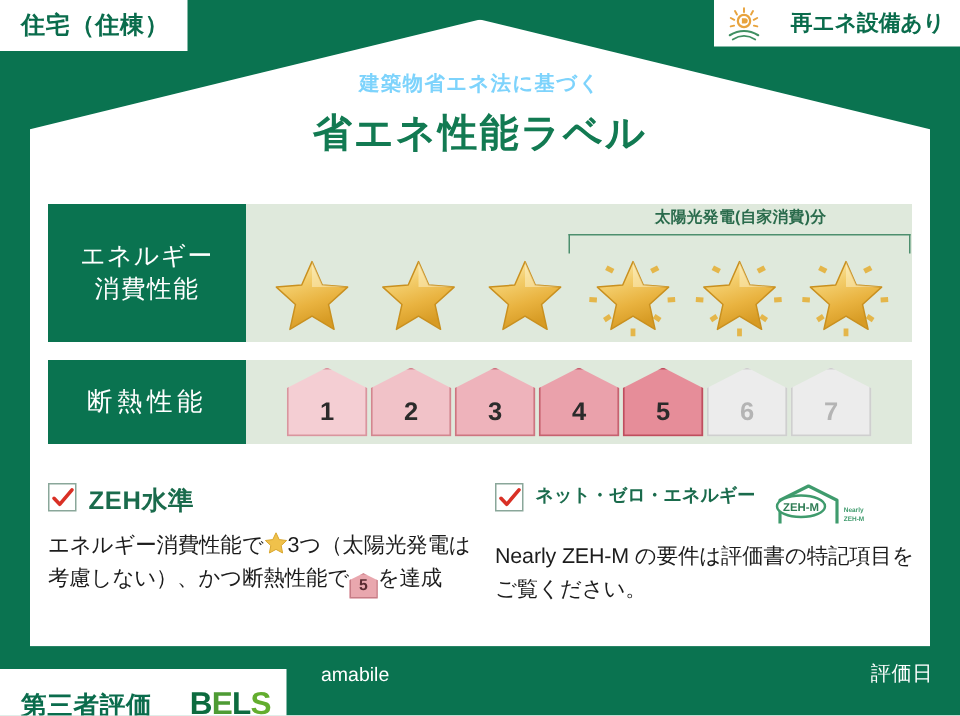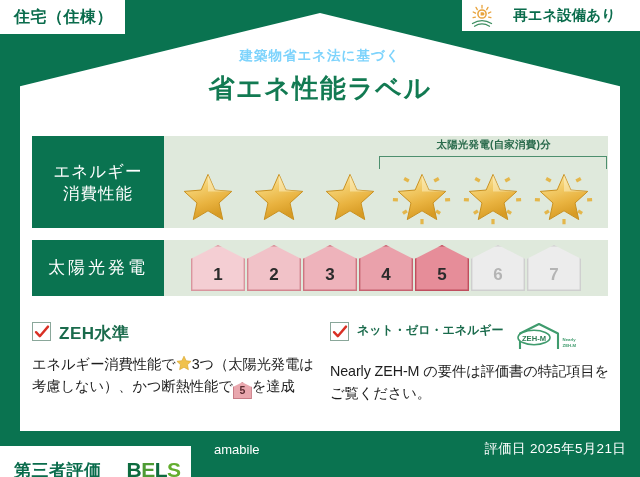--- a/index.html
+++ b/index.html
@@ -29,21 +29,21 @@
   }
   #tag-left {
     left: 0; top: 0;
     height: 34px; padding: 0 12px 0 14px;
     color: #0a6c4c;
     font-weight: bold; font-size: 16px;
     letter-spacing: .5px;
   }
   #tag-right {
     right: 0; top: 0;
-    height: 31px; padding: 0 24px 0 8px;
+    height: 31px; padding: 0 10px 0 8px;
     color: #0a6c4c;
     font-weight: bold; font-size: 14.5px;
     gap: 19px;
     margin-left: 24px;
   }
   .sun-icon { width: 24px; height: 24px; display:block; }
 
   
   #heading {
     position: absolute; left: 0; right: 0; top: 47px;
@@ -365,21 +365,21 @@
               <path d="M31 4 L38.6 21.3 L57.3 22.8 L43.2 35.6 L47.3 54 L31 44.3 L14.7 54 L18.8 35.6 L4.7 22.8 L23.4 21.3 Z" fill="url(#g6)" stroke="#c9901f" stroke-width="1.1" stroke-linejoin="round"></path>
               <path d="M31 4 L38.6 21.3 L57.3 22.8 L31 22.8 Z" fill="#fff8d8" opacity="0.45"></path>
             </svg>
           </div>
         </div>
     </div>
   </div>
 
   <div class="row" id="row-insul">
     <div class="row-label">
-      <span>太陽光発電</span>
+      <span>断熱性能</span>
     </div>
     <div class="row-body">
       <div id="houses">
           <div class="house" style="background: rgb(244, 206, 211); color: rgb(43, 43, 43); box-shadow: rgb(217, 149, 158) 0px 0px 0px 1.4px inset;">
             <span>1</span>
           </div>
           <div class="house" style="background: rgb(241, 194, 200); color: rgb(43, 43, 43); box-shadow: rgb(211, 134, 143) 0px 0px 0px 1.4px inset;">
             <span>2</span>
           </div>
           <div class="house" style="background: rgb(238, 179, 187); color: rgb(43, 43, 43); box-shadow: rgb(205, 117, 128) 0px 0px 0px 1.4px inset;">
@@ -440,17 +440,17 @@
     <div class="crit-body">Nearly ZEH-M の要件は評価書の特記項目をご覧ください。</div>
   </div>
 
   <div id="footer">
     <div id="bels-badge">
       <span class="jp">第三者評価</span>
       <span class="bels"><b>B</b><b>E</b><b>L</b><b>S</b></span>
     </div>
     <div id="owner">amabile</div>
     <div id="eval-date">
-      <span>評価日</span>&nbsp;<span>2025年5月21日</span>
+      <span>評価日</span>&nbsp;
     </div>
   </div>
 
 </div>
 
 </body></html>

